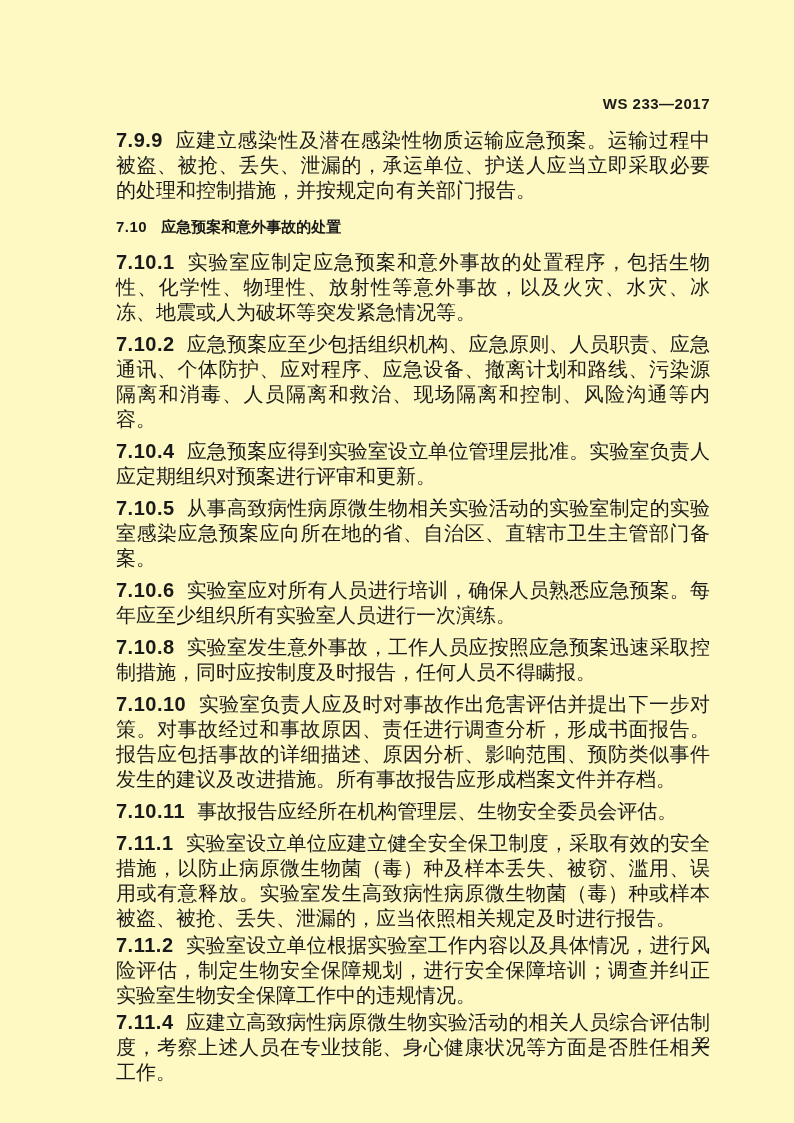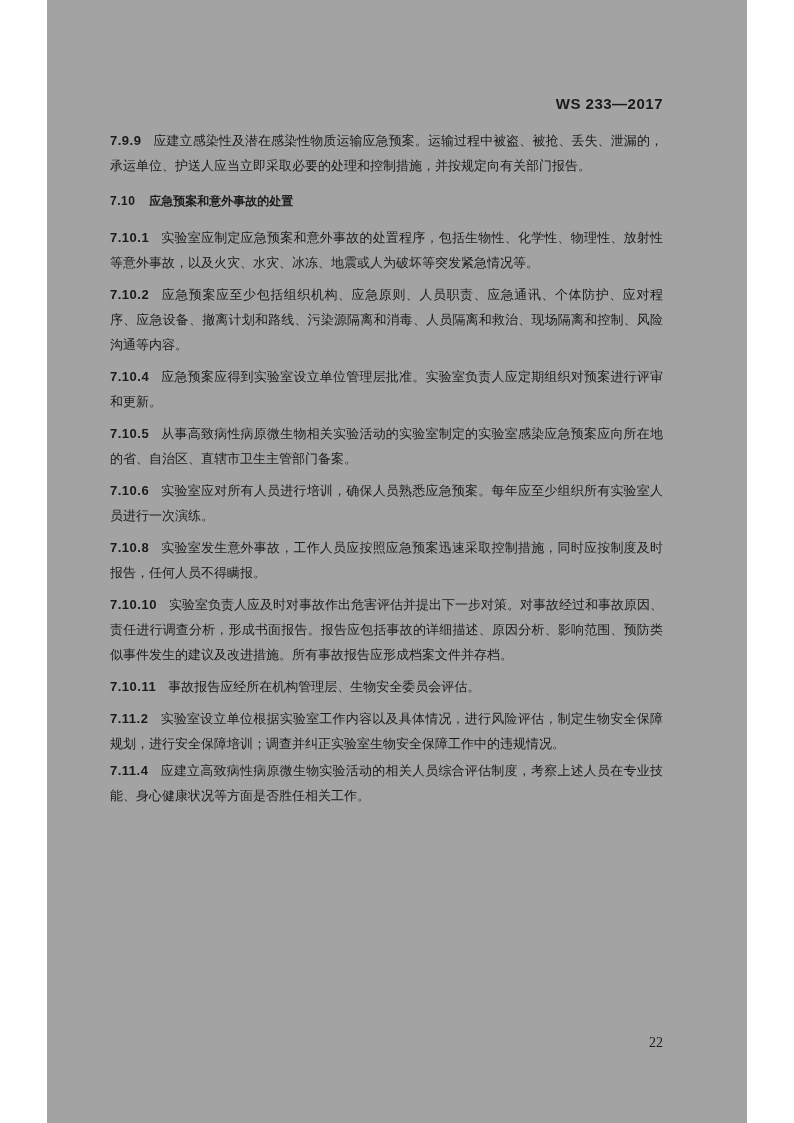--- a/index.html
+++ b/index.html
@@ -2,53 +2,53 @@
 <html lang="zh"><head>
 <meta charset="utf-8">
 <style>
   html, body {
     margin: 0;
     padding: 0;
     background: #ffffff;
   }
   .page {
     position: relative;
-    width: 700px;
+    width: 794px;
     height: 1123px;
     margin: 0 auto;
-    background: #a3a3a3;
+    background: #fef9c3;
     color: #1a1a1a;
     font-family: "Liberation Serif", serif;
     overflow: hidden;
     box-sizing: border-box;
-    padding: 96px 84px 0 63px;
+    padding: 96px 84px 0 116px;
   }
   .doc-header {
     text-align: right;
     font-family: "Liberation Sans", sans-serif;
     font-weight: bold;
     font-size: 15px;
     line-height: 16px;
     letter-spacing: 0.5px;
     margin-bottom: 16px;
   }
   .content {
     text-align: justify;
   }
   .para {
     margin: 0 0 7px 0;
-    font-size: 13px;
+    font-size: 20px;
     line-height: 25px;
   }
   .para.tight {
     margin-bottom: 2px;
   }
   .heading {
     margin: 11px 0 11px 0;
-    font-size: 12px;
+    font-size: 15px;
     line-height: 25px;
     font-weight: bold;
     font-family: "Liberation Sans", sans-serif;
   }
   .num {
     font-family: "Liberation Sans", sans-serif;
     font-weight: bold;
     margin-right: 12px;
     letter-spacing: 0.5px;
   }
@@ -90,20 +90,21 @@
 
 
     <p class="para"><span class="num">7.10.8</span><span>实验室发生意外事故，工作人员应按照应急预案迅速采取控制措施，同时应按制度及时报告，任何人员不得瞒报。</span></p>
 
 
     <p class="para"><span class="num">7.10.10</span><span>实验室负责人应及时对事故作出危害评估并提出下一步对策。对事故经过和事故原因、责任进行调查分析，形成书面报告。报告应包括事故的详细描述、原因分析、影响范围、预防类似事件发生的建议及改进措施。所有事故报告应形成档案文件并存档。</span></p>
 
     <p class="para"><span class="num">7.10.11</span><span>事故报告应经所在机构管理层、生物安全委员会评估。</span></p>
 
 
+    <p class="para tight"><span class="num">7.11.1</span><span>实验室设立单位应建立健全安全保卫制度，采取有效的安全措施，以防止病原微生物菌（毒）种及样本丢失、被窃、滥用、误用或有意释放。实验室发生高致病性病原微生物菌（毒）种或样本被盗、被抢、丢失、泄漏的，应当依照相关规定及时进行报告。</span></p>
 
     <p class="para tight"><span class="num">7.11.2</span><span>实验室设立单位根据实验室工作内容以及具体情况，进行风险评估，制定生物安全保障规划，进行安全保障培训；调查并纠正实验室生物安全保障工作中的违规情况。</span></p>
 
 
     <p class="para tight"><span class="num">7.11.4</span><span>应建立高致病性病原微生物实验活动的相关人员综合评估制度，考察上述人员在专业技能、身心健康状况等方面是否胜任相关工作。</span></p>
 
   </div>
 
   <div class="page-footer">22</div>
 

